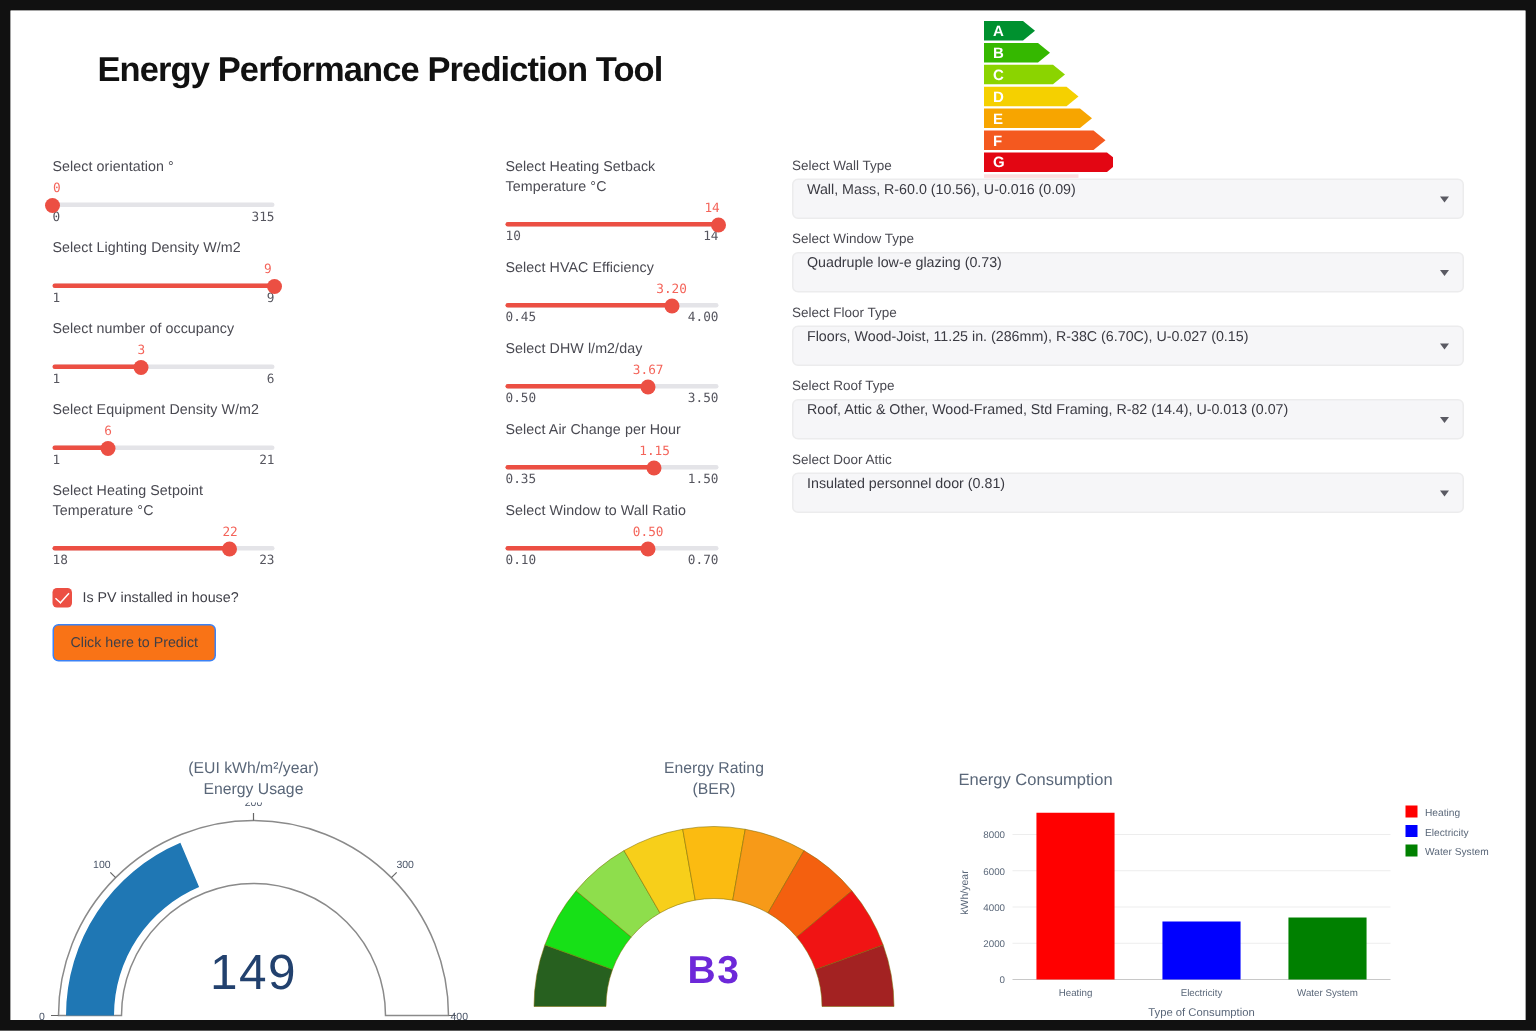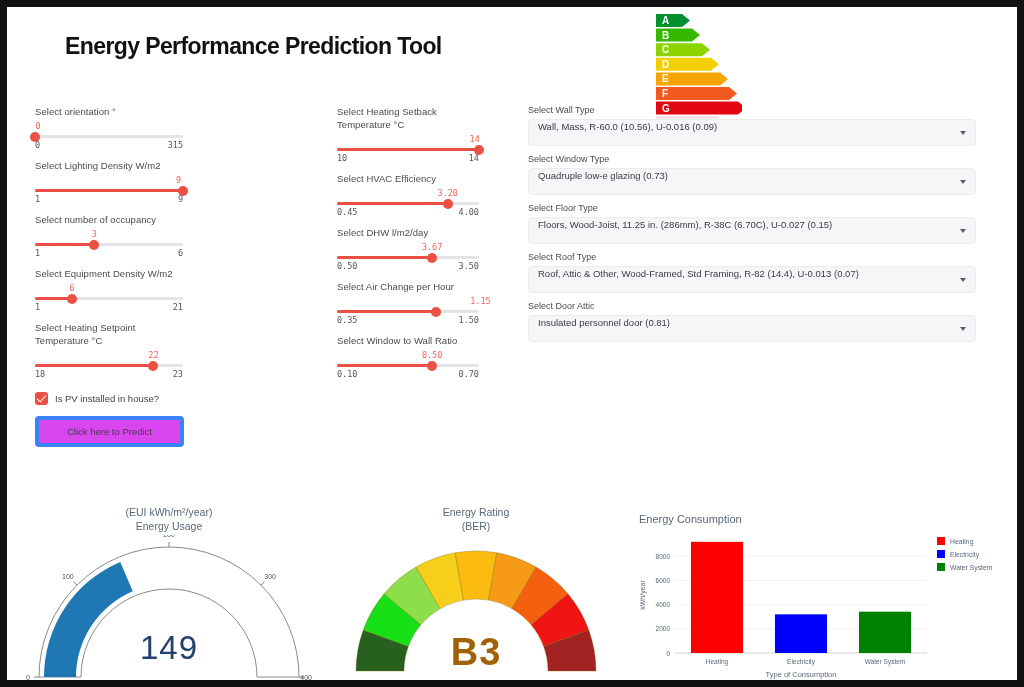--- a/index.html
+++ b/index.html
@@ -73,22 +73,22 @@
     position: relative; flex: none;
   }
   #pv-box::after {
     content: ""; position: absolute; left: 4px; top: 1px;
     width: 4px; height: 8px; border: solid #fff;
     border-width: 0 1.7px 1.7px 0; transform: rotate(42deg);
   }
   #pv-label { font-size: 9.5px; color: #3f3f47; }
   #predict-btn {
     margin-top: 11px; display: inline-block;
-    padding: 6px 28px; font-size: 9.5px; color: #3f3f47;
-    background: #d946ef; border: 4px solid #3b82f6; border-radius: 4px;
+    padding: 6px 11px; font-size: 9.5px; color: #3f3f47;
+    background: #f97316; border: 1px solid #3b82f6; border-radius: 4px;
     cursor: pointer; white-space: nowrap;
   }
 
   
   .dd-group { margin-bottom: 8px; }
   .dd-label { font-size: 9px; color: #4a4a52; margin-bottom: 4px; }
   .dd-box {
     position: relative; height: 27px; background: #f6f6f8;
     border: 1px solid #ececed; border-radius: 4px;
     display: flex; align-items: center; padding: 0 22px 12px 9px;
@@ -112,21 +112,21 @@
     text-align: center; font-size: 10.5px; color: #5a6779;
     line-height: 14px; padding-top: 4px;
   }
   .gauge-wrap { position: relative; width: 100%; height: 158px; }
   .gauge-svg { position: absolute; left: 50%; transform: translateX(-50%); top: 2px; }
   .gauge-readout {
     position: absolute; width: 100%; text-align: center;
     font-size: 33px; color: #1f3864; letter-spacing: 1px;
   }
   #usage-readout { top: 96px; color: #22416e; font-weight: 400; }
-  #rating-readout { top: 98px; color: #a16207; font-weight: bold; font-size: 38px; }
+  #rating-readout { top: 98px; color: #6d28d9; font-weight: bold; font-size: 26px; }
   .chart-svg { position: absolute; left: 0; top: 0; }
 </style>
 </head>
 <body>
 
 <div id="frame">
 <div id="page">
 
   <div id="header">
     <div id="app-title">Energy Performance Prediction Tool</div>
@@ -266,21 +266,21 @@
               <div class="sl-knob" style="left: 67%;"></div>
             </div>
             <div class="sl-ends">
               <span>0.50</span>
               <span>3.50</span>
             </div>
           </div>
           <div class="slider-group">
             <div class="sl-label">Select Air Change per Hour</div>
             <div class="sl-valrow">
-              <div class="sl-value" style="left: 70%; margin-left: 44px;">1.15</div>
+              <div class="sl-value" style="left: 70%;">1.15</div>
             </div>
             <div class="sl-track">
               <div class="sl-fill" style="width: 70%;"></div>
               <div class="sl-knob" style="left: 70%;"></div>
             </div>
             <div class="sl-ends">
               <span>0.35</span>
               <span>1.50</span>
             </div>
           </div>

